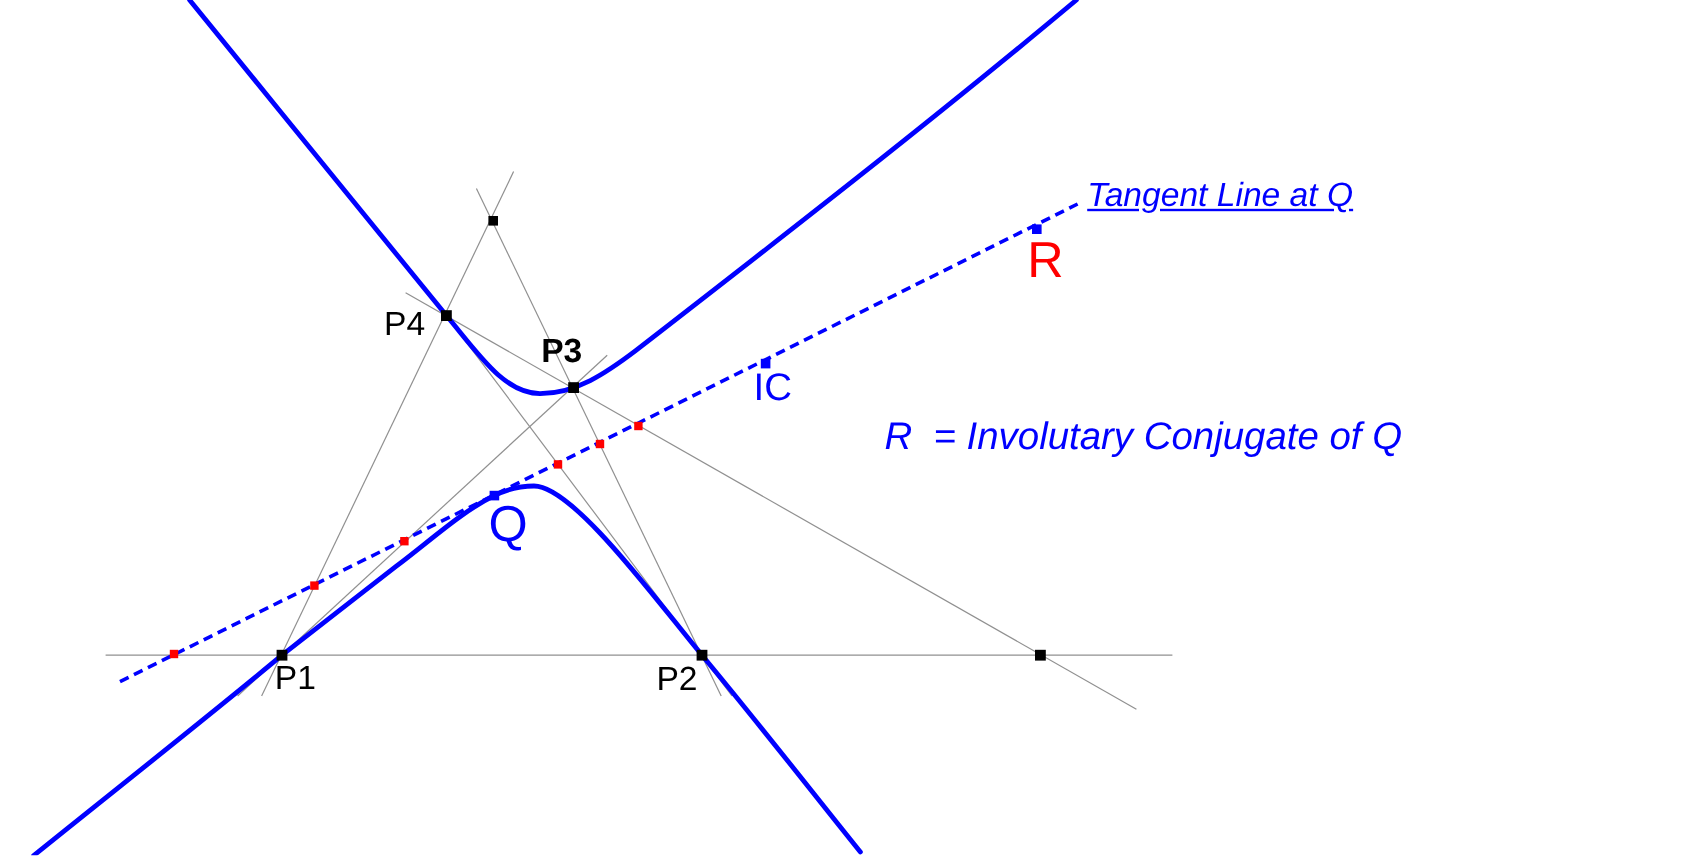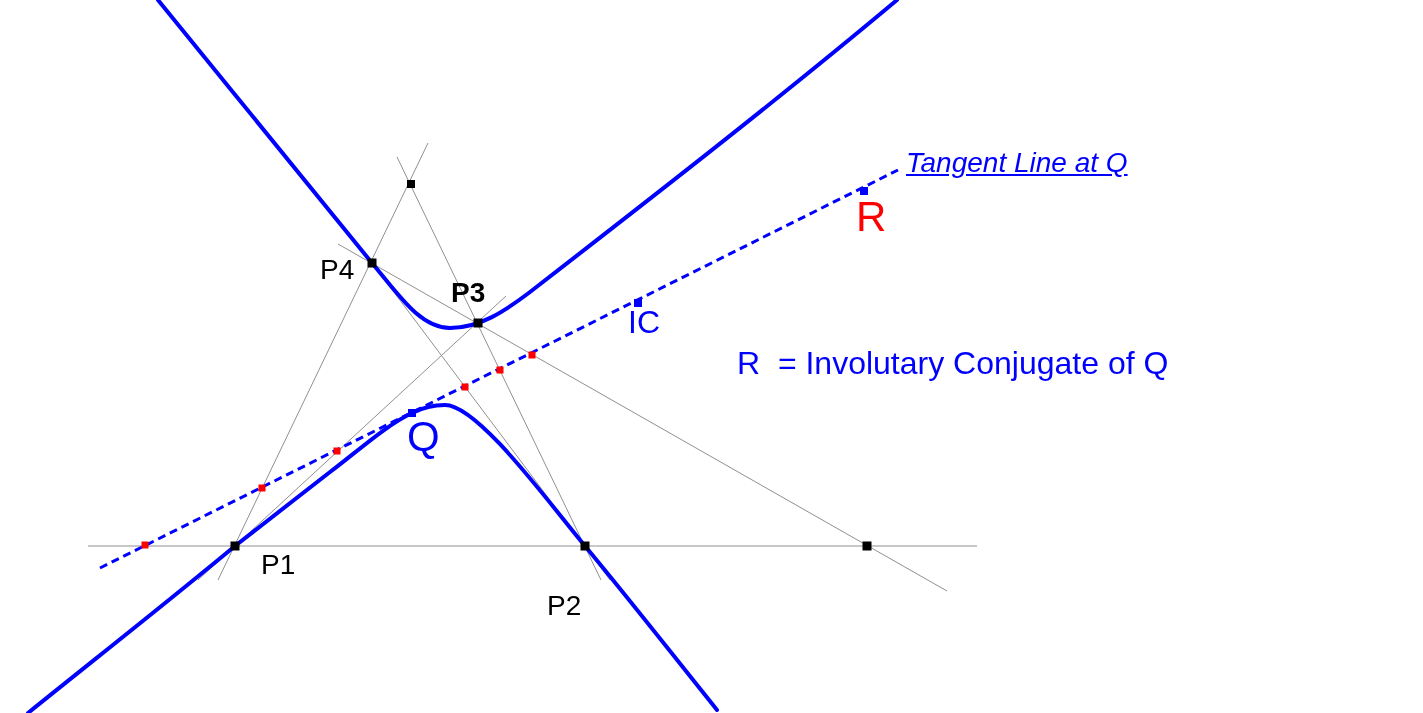--- a/index.html
+++ b/index.html
@@ -11,26 +11,26 @@
     font-family:"Liberation Sans", sans-serif;
   }
   .canvas svg{position:absolute;left:0;top:0;}
   .lbl{position:absolute;white-space:pre;user-select:none;line-height:1;}
   .lbl-black{color:#000000;font-size:28px;}
   .lbl-blue{color:#0000ff;}
   .lbl-red{color:#ff0000;}
   .lbl-q{font-size:42px;left:407px;top:416px;}
   .lbl-r{font-size:42px;left:856px;top:196px;}
   .lbl-ic{font-size:32px;left:628px;top:306px;}
-  .lbl-p1{left:229px;top:551px;margin-left:32px;}
-  .lbl-p2{left:547px;top:552px;margin-top:40px;}
+  .lbl-p1{left:229px;top:551px;}
+  .lbl-p2{left:547px;top:552px;}
   .lbl-p3{left:451px;top:279px;font-weight:bold;}
   .lbl-p4{left:320px;top:256px;}
   .caption-tangent{font-style:italic;font-size:28px;left:906px;top:149px;text-decoration:underline;}
-  .legend{position:absolute;left:737px;top:342px;font-size:32px;line-height:43px;color:#0000ff;}
+  .legend{position:absolute;left:737px;top:342px;font-size:32px;line-height:43px;color:#0000ff;font-style:italic;}
   .legend div{white-space:pre;}
 </style>
 </head>
 <body>
 
 <div class="canvas">
 
   <svg width="1423" height="713" viewBox="0 0 1423 713">
 
     <g stroke-width="1" fill="none" stroke="#909090">

